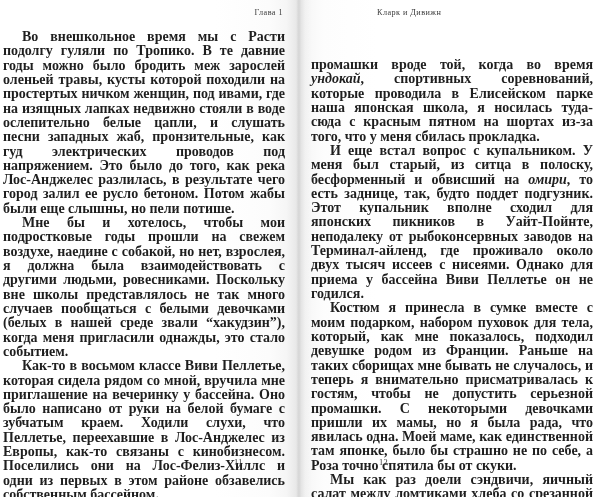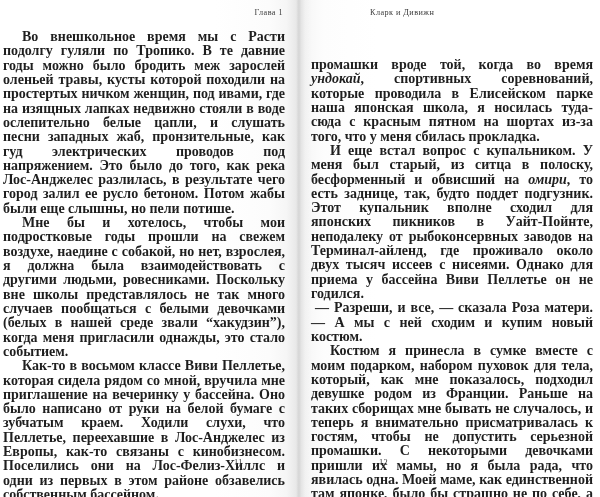--- a/index.html
+++ b/index.html
@@ -58,21 +58,21 @@
   
   .running-head {
     position: absolute;
     top: 8px;
     font-size: 8.2px;
     letter-spacing: 0.45px;
     color: #3a3a3a;
     white-space: nowrap;
   }
   .leaf-left .running-head  { right: 16px; }
-  .leaf-right .running-head { left: 71px; }
+  .leaf-right .running-head { left: 78px; }
 
   
   .textblock {
     position: absolute;
     top: 30px;
     font-size: 14px;
     line-height: 14.32px;
     text-align: justify;
     text-align-last: left;
     color: #1f1f1f;
@@ -121,21 +121,20 @@
   </div>
 
   <div class="leaf leaf-right">
     <div class="paper"></div>
 
     <div class="running-head">Кларк и Дивижн</div>
 
     <div class="textblock" id="right-textblock">
         <p class="noindent">промашки вроде той, когда во время <i>ундокай</i>, спортивных соревнований, которые проводила в Елисейском парке наша японская школа, я носилась туда-сюда с красным пятном на шортах из-за того, что у меня сбилась прокладка.</p>
         <p>И еще встал вопрос с купальником. У меня был старый, из ситца в полоску, бесформенный и обвисший на <i>омири</i>, то есть заднице, так, будто поддет подгузник. Этот купальник вполне сходил для японских пикников в Уайт-Пойнте, неподалеку от рыбоконсервных заводов на Терминал-айленд, где проживало около двух тысяч иссеев с нисеями. Однако для приема у бассейна Виви Пеллетье он не годился.</p>
-        <p class="dialog">— Разреши, и все, — сказала Роза матери. — А мы с ней сходим и купим новый костюм.</p>
         <p>Костюм я принесла в сумке вместе с моим подарком, набором пуховок для тела, который, как мне показалось, подходил девушке родом из Франции. Раньше на таких сборищах мне бывать не случалось, и теперь я внимательно присматривалась к гостям, чтобы не допустить серьезной промашки. С некоторыми девочками пришли их мамы, но я была рада, что явилась одна. Моей маме, как единственной там японке, было бы страшно не по себе, а Роза точно спятила бы от скуки.</p>
         <p>Мы как раз доели сэндвичи, яичный салат между ломтиками хлеба со срезанной коркой, когда мать Виви потянула меня в комнату, которую</p>
       </div>
 
     <div class="folio">12</div>
   </div>
 
   <div class="gutter-shadow"></div>
   <div class="gutter-line"></div>
 

